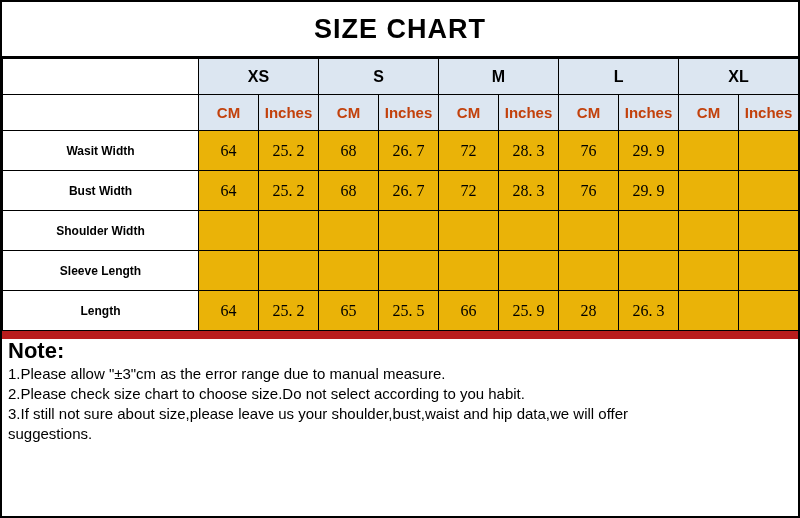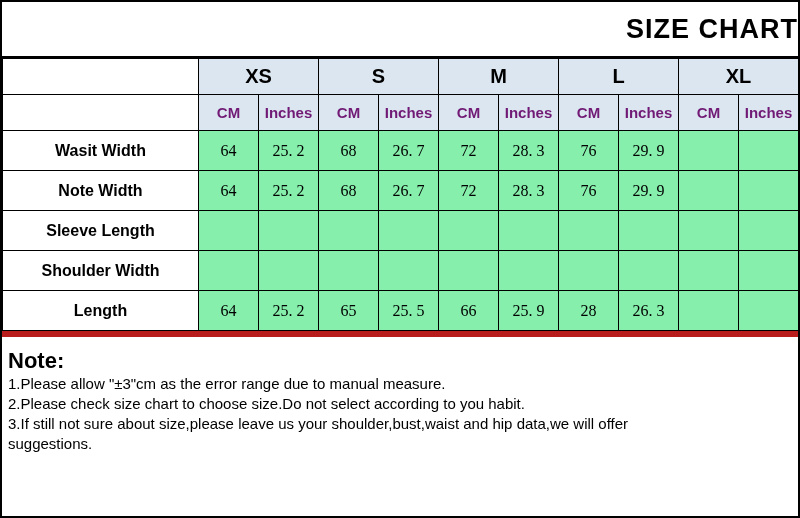--- a/index.html
+++ b/index.html
@@ -20,21 +20,21 @@
     height: 518px;
     box-sizing: border-box;
     border: 2px solid #000000;
     background: #ffffff;
   }
   
   .title-bar {
     height: 56px;
     display: flex;
     align-items: center;
-    justify-content: flex-end;
+    justify-content: center;
     border-bottom: 2px solid #000000;
     box-sizing: border-box;
   }
   .title-text {
     font-size: 27px;
     font-weight: bold;
     letter-spacing: 1px;
   }
   
   table.size-table {
@@ -50,47 +50,47 @@
     padding: 0;
   }
   .col-label { width: 196px; }
   .col-unit  { width: 60px; }
 
   .row-size th, .row-size td { height: 36px; }
   .row-unit th, .row-unit td { height: 36px; }
   .row-data th, .row-data td { height: 40px; }
   .size-head {
     background: #dce6f1;
-    font-size: 20px;
+    font-size: 16px;
     font-weight: bold;
   }
   .unit-head {
     background: #dce6f1;
-    color: #701a75;
+    color: #c2410c;
     font-size: 15px;
     font-weight: bold;
   }
   .row-label {
     background: #ffffff;
-    font-size: 16px;
+    font-size: 12px;
     font-weight: bold;
   }
   .val {
-    background: #86efac;
+    background: #eab308;
     font-size: 16px;
     font-family: "Liberation Serif", serif;
   }
   .val.empty { font-size: 0; }
   .corner {
     background: #ffffff;
   }
   
   .note-box {
-    border-top: 6px solid #b91c1c;
-    padding: 12px 6px 0 6px;
+    border-top: 8px solid #b91c1c;
+    padding: 0 6px 0 6px;
     box-sizing: border-box;
   }
   .note-title {
     font-size: 22px;
     font-weight: bold;
     line-height: 1.1;
     margin-bottom: 1px;
   }
   .note-line {
     font-size: 15px;
@@ -152,49 +152,49 @@
         <td class="val">26. 7</td>
         <td class="val">72</td>
         <td class="val">28. 3</td>
         <td class="val">76</td>
         <td class="val">29. 9</td>
         <td class="val empty"></td>
         <td class="val empty"></td>
       </tr>
 
       <tr class="row-data">
-        <td class="row-label">Note Width</td>
+        <td class="row-label">Bust Width</td>
         <td class="val">64</td>
         <td class="val">25. 2</td>
         <td class="val">68</td>
         <td class="val">26. 7</td>
         <td class="val">72</td>
         <td class="val">28. 3</td>
         <td class="val">76</td>
         <td class="val">29. 9</td>
         <td class="val empty"></td>
         <td class="val empty"></td>
       </tr>
 
       <tr class="row-data">
+        <td class="row-label">Shoulder Width</td>
+        <td class="val empty"></td>
+        <td class="val empty"></td>
+        <td class="val empty"></td>
+        <td class="val empty"></td>
+        <td class="val empty"></td>
+        <td class="val empty"></td>
+        <td class="val empty"></td>
+        <td class="val empty"></td>
+        <td class="val empty"></td>
+        <td class="val empty"></td>
+      </tr>
+
+      <tr class="row-data">
         <td class="row-label">Sleeve Length</td>
-        <td class="val empty"></td>
-        <td class="val empty"></td>
-        <td class="val empty"></td>
-        <td class="val empty"></td>
-        <td class="val empty"></td>
-        <td class="val empty"></td>
-        <td class="val empty"></td>
-        <td class="val empty"></td>
-        <td class="val empty"></td>
-        <td class="val empty"></td>
-      </tr>
-
-      <tr class="row-data">
-        <td class="row-label">Shoulder Width</td>
         <td class="val empty"></td>
         <td class="val empty"></td>
         <td class="val empty"></td>
         <td class="val empty"></td>
         <td class="val empty"></td>
         <td class="val empty"></td>
         <td class="val empty"></td>
         <td class="val empty"></td>
         <td class="val empty"></td>
         <td class="val empty"></td>

